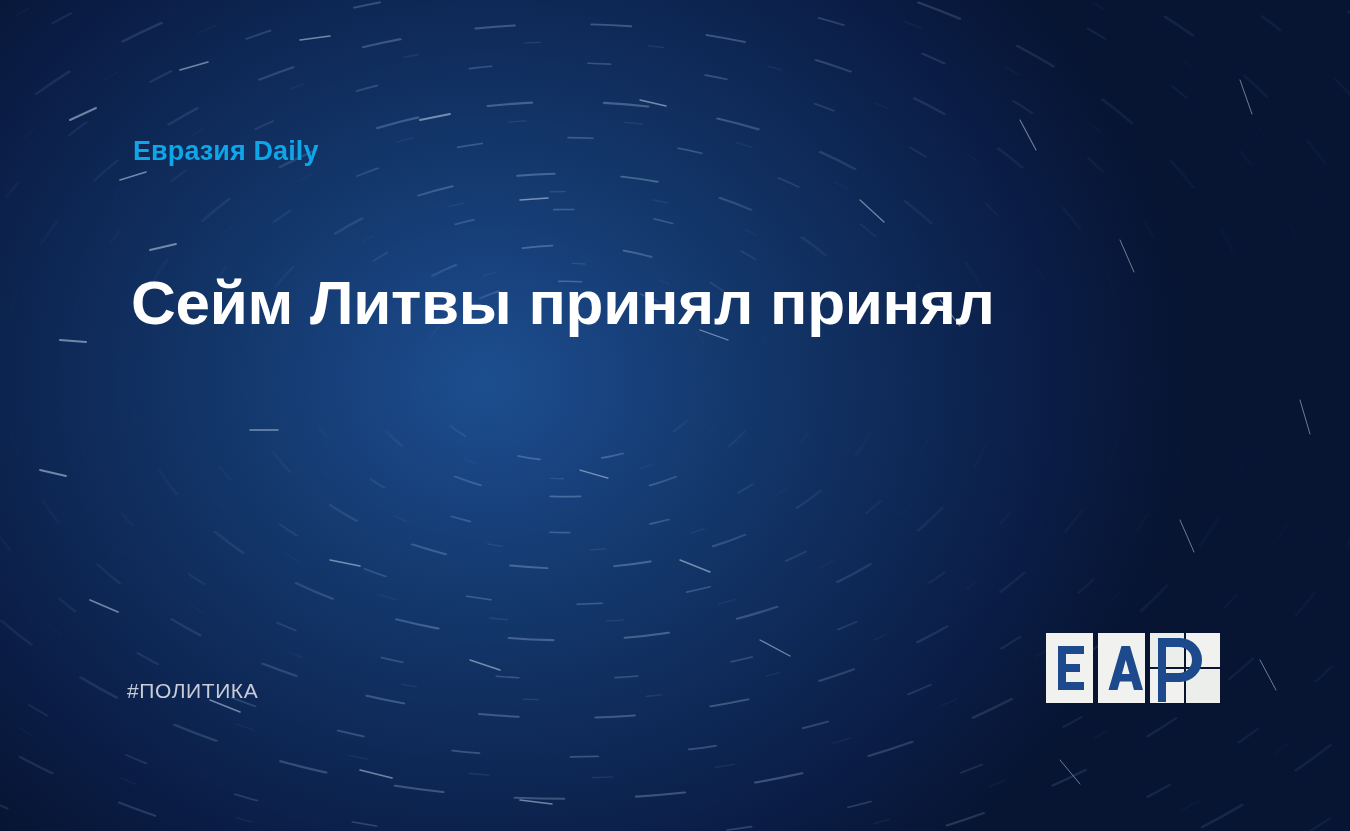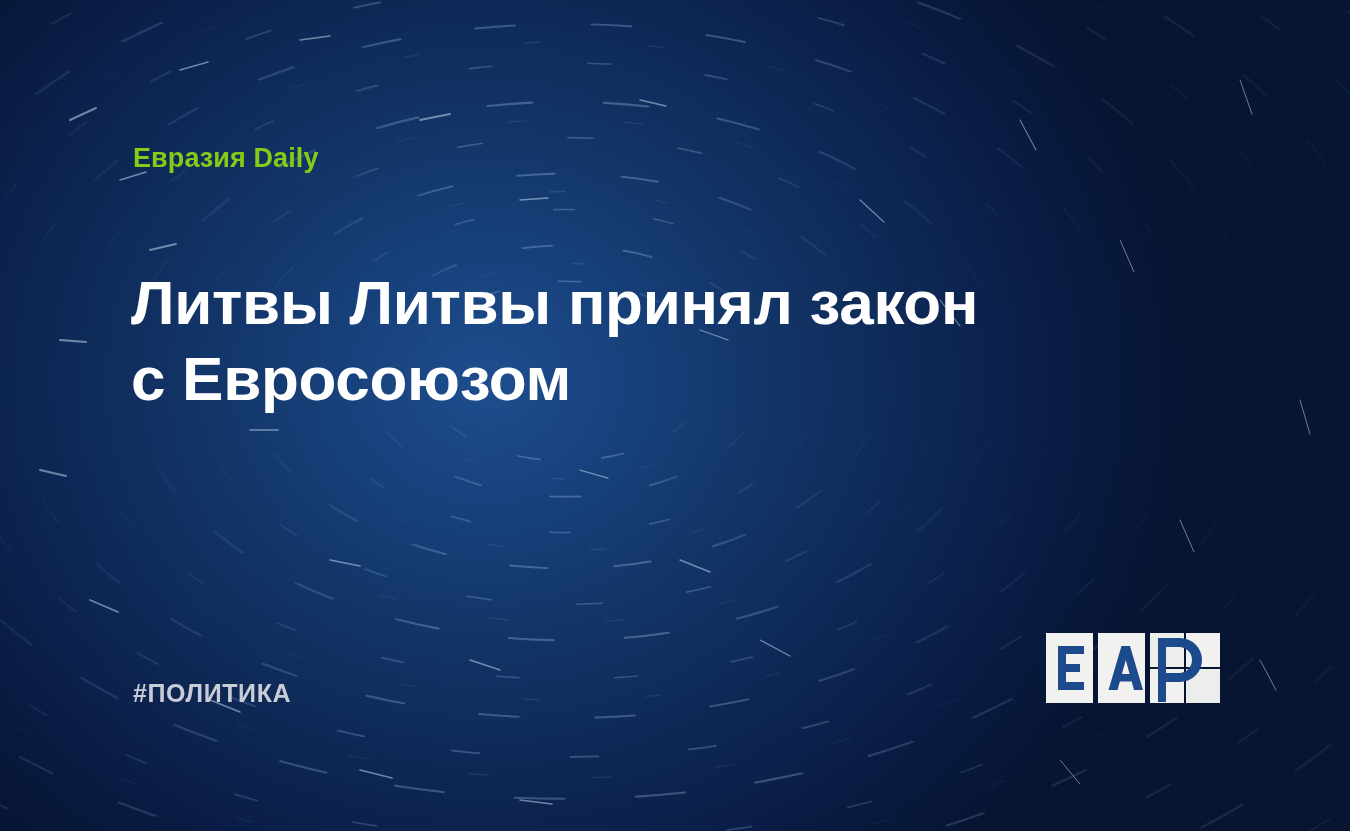--- a/index.html
+++ b/index.html
@@ -41,46 +41,45 @@
     mix-blend-mode: screen;
   }
 
   
   .site-name {
     position: absolute;
     left: 133px;
     top: 136px;
     font-size: 27px;
     font-weight: bold;
-    color: #84cc16;
+    color: #0ea5e9;
     letter-spacing: 0.1px;
     white-space: nowrap;
-    margin-top: 7px;
   }
 
   .headline {
     position: absolute;
     left: 131px;
     top: 265px;
     width: 880px;
     margin: 0;
     font-size: 62px;
     font-weight: bold;
     line-height: 76px;
     color: #ffffff;
     letter-spacing: -0.3px;
   }
   .headline .ln { display: block; white-space: nowrap; }
 
   .tag {
     position: absolute;
-    left: 133px;
+    left: 127px;
     top: 679px;
-    font-size: 25px;
-    font-weight: bold;
+    font-size: 21px;
+    font-weight: normal;
     color: #c8ccd6;
     letter-spacing: 0.6px;
     white-space: nowrap;
   }
 
   
   .logo {
     position: absolute;
     left: 1046px;
     top: 624px;
@@ -193,22 +192,21 @@
         <line x1="470" y1="660" x2="500" y2="670" stroke-width="1.4"></line>
         <line x1="120" y1="180" x2="146" y2="172" stroke-width="1.7"></line>
         <line x1="580" y1="470" x2="608" y2="478" stroke-width="1.3"></line>
       </g>
     </svg>
   </div>
 
   <div class="site-name">Евразия Daily</div>
 
   <h1 class="headline">
-    <span class="ln">Литвы Литвы принял закон</span>
-    <span class="ln">с Евросоюзом</span>
+    <span class="ln">Сейм Литвы принял принял</span>
   </h1>
 
   <div class="tag">#ПОЛИТИКА</div>
 
   <div class="logo">
     <svg viewBox="0 0 174 88" aria-hidden="true">
 
       <rect x="0" y="9" width="47" height="70" fill="#f1f2f0"></rect>
 
       <rect x="52" y="9" width="47" height="70" fill="#f1f2f0"></rect>

